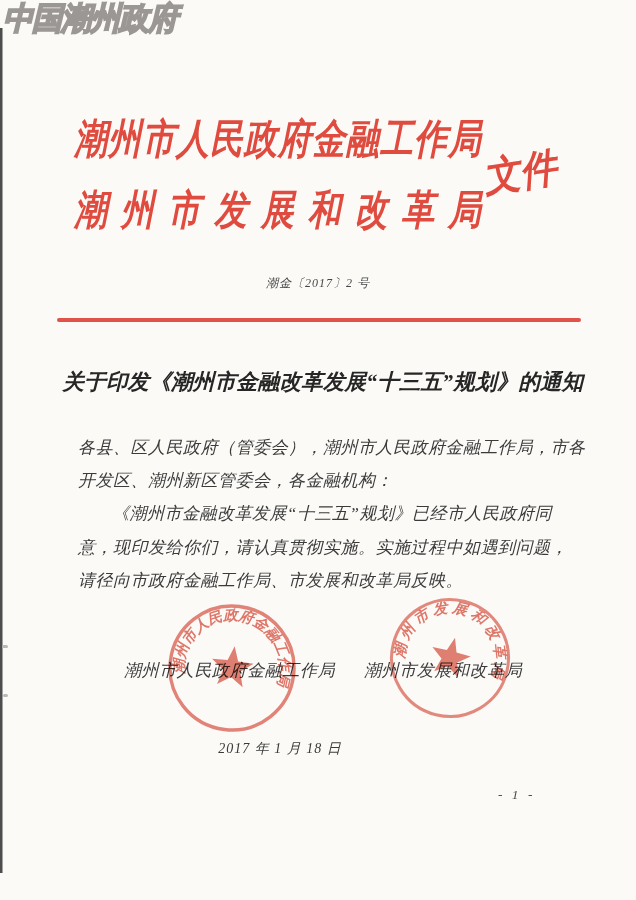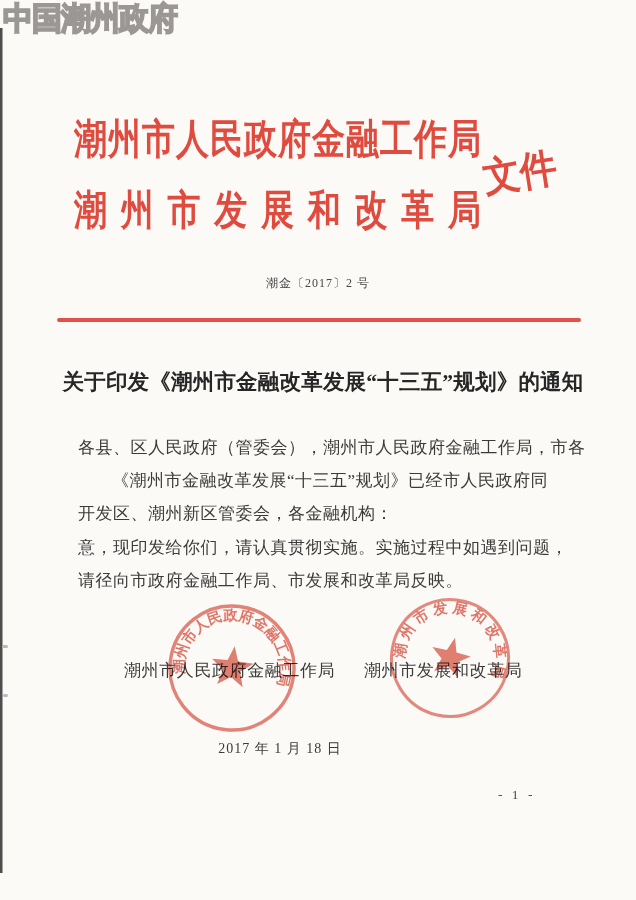--- a/index.html
+++ b/index.html
@@ -5,20 +5,21 @@
   * { margin: 0; padding: 0; box-sizing: border-box; }
   html, body { background: #e8e8e8; }
   .page {
     position: relative;
     width: 636px;
     height: 900px;
     margin: 0 auto;
     background: #fbfaf7;
     overflow: hidden;
     font-family: "Liberation Serif", "DejaVu Serif", serif;
+    font-style: italic;
   }
   .left-edge {
     position: absolute;
     left: 0; top: 28px;
     width: 3px; height: 845px;
     background: linear-gradient(to right, #2f2f2f 0%, #2f2f2f 55%, rgba(120,120,120,.35) 100%);
     opacity: .85;
   }
   .scan-speck {
     position: absolute;
@@ -155,22 +156,22 @@
   <div class="doc-type">文件</div>
 
   <div class="doc-number">潮金〔2017〕2 号</div>
 
   <div class="red-divider"></div>
 
   <div class="doc-title">关于印发《潮州市金融改革发展“十三五”规划》的通知</div>
 
   <div class="body-text">
     <div class="body-line">各县、区人民政府（管委会），潮州市人民政府金融工作局，市各</div>
+    <div class="body-line">开发区、潮州新区管委会，各金融机构：</div>
     <div class="body-line indent">《潮州市金融改革发展“十三五”规划》已经市人民政府同</div>
-    <div class="body-line">开发区、潮州新区管委会，各金融机构：</div>
     <div class="body-line">意，现印发给你们，请认真贯彻实施。实施过程中如遇到问题，</div>
     <div class="body-line">请径向市政府金融工作局、市发展和改革局反映。</div>
   </div>
 
   <div class="signature signature-left">潮州市人民政府金融工作局</div>
   <div class="signature signature-right">潮州市发展和改革局</div>
 
   <svg class="seal seal-left" width="140" height="140" viewBox="0 0 140 140" xmlns="http://www.w3.org/2000/svg">
     <circle cx="70" cy="70" r="62" fill="none" stroke="#dc5a4b" stroke-width="3.4" stroke-opacity="0.9"></circle>
     <path id="arcL" d="M 24.9,86.4 A 48,48 0 1 1 115.1,86.4" fill="none"></path>

